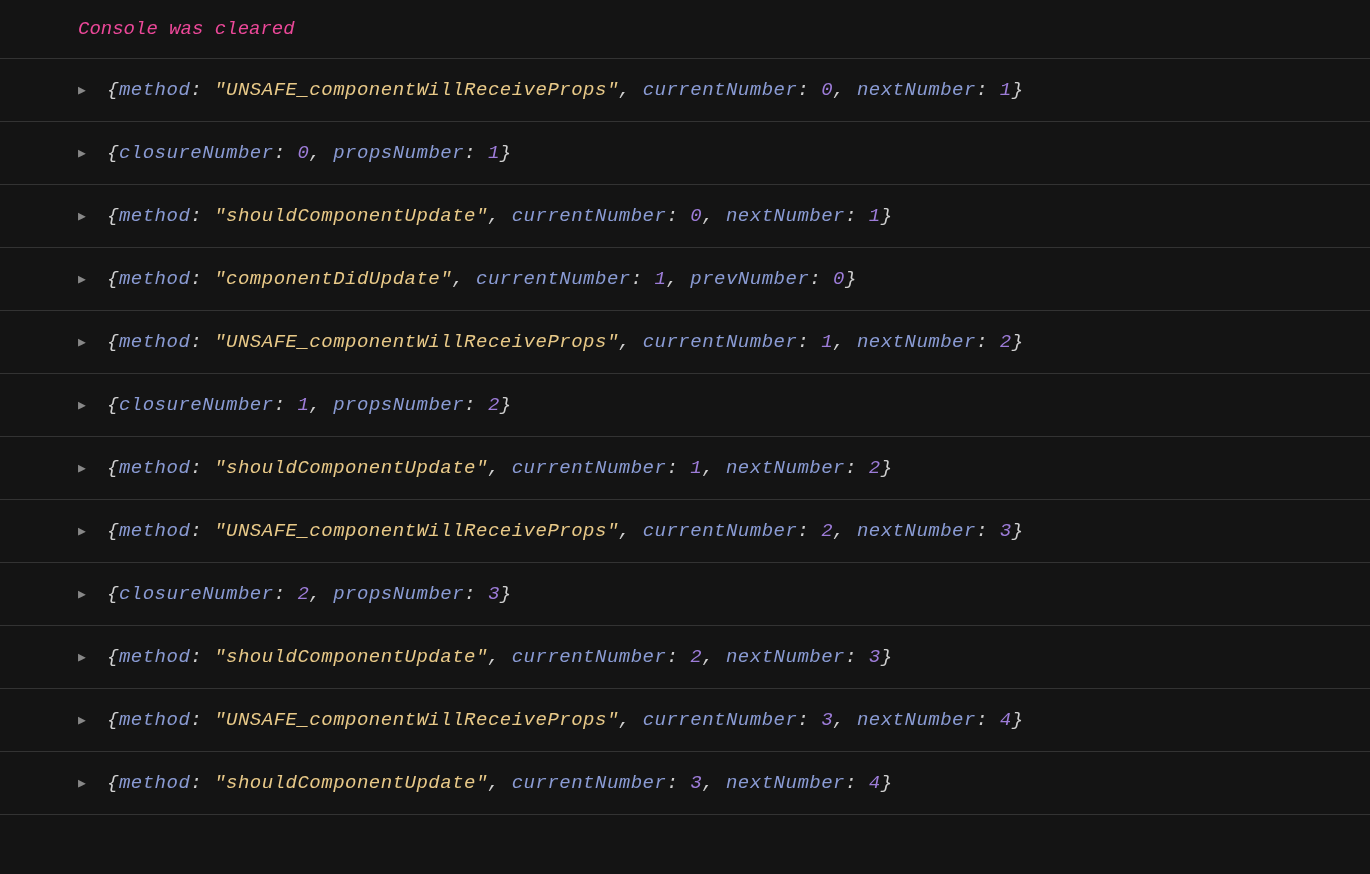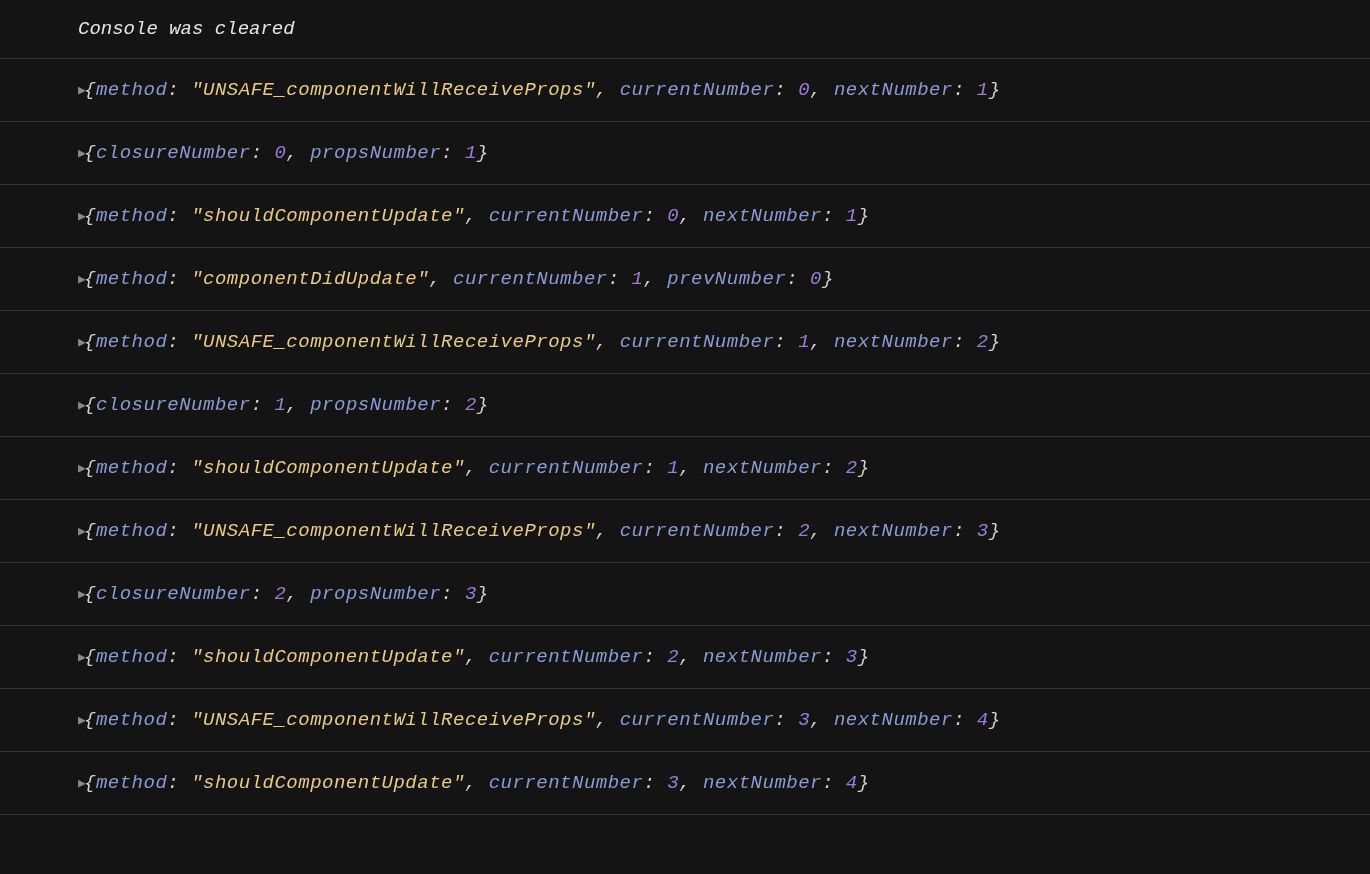--- a/index.html
+++ b/index.html
@@ -26,33 +26,33 @@
       position: relative;
     }
     .console-row:first-child {
       border-top: none;
     }
     .console-row:last-child {
       border-bottom: 1px solid #333;
     }
     .cleared-row {
       padding: 18px 0 18px 78px;
-      color: #e5e5e5;
+      color: #ec4899;
       font-style: italic;
     }
     .expand-arrow {
       position: absolute;
       left: 78px;
       color: #888;
       font-size: 13px;
       font-style: normal;
       user-select: none;
     }
     .log-content {
-      margin-left: 6px;
+      margin-left: 29px;
       white-space: nowrap;
       letter-spacing: 0.5px;
     }
     .brace {
       color: #d0d0d0;
     }
     .key {
       color: #8a9bd4;
     }
     .colon {

